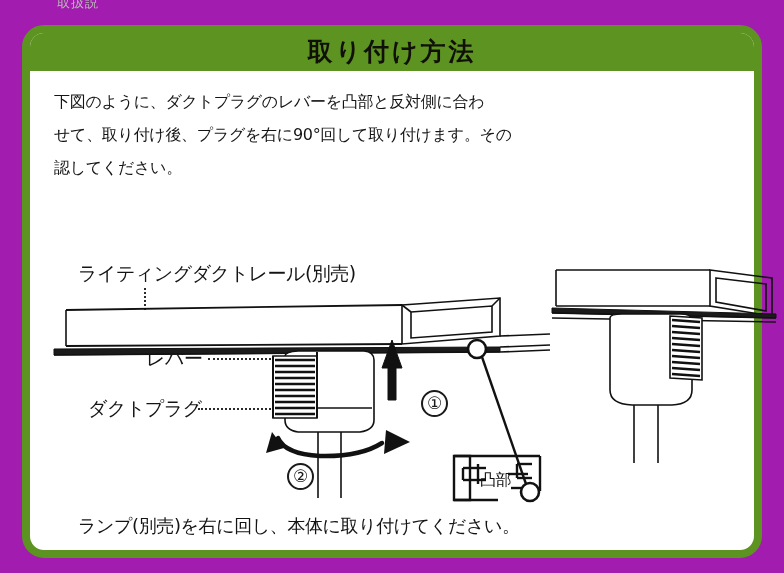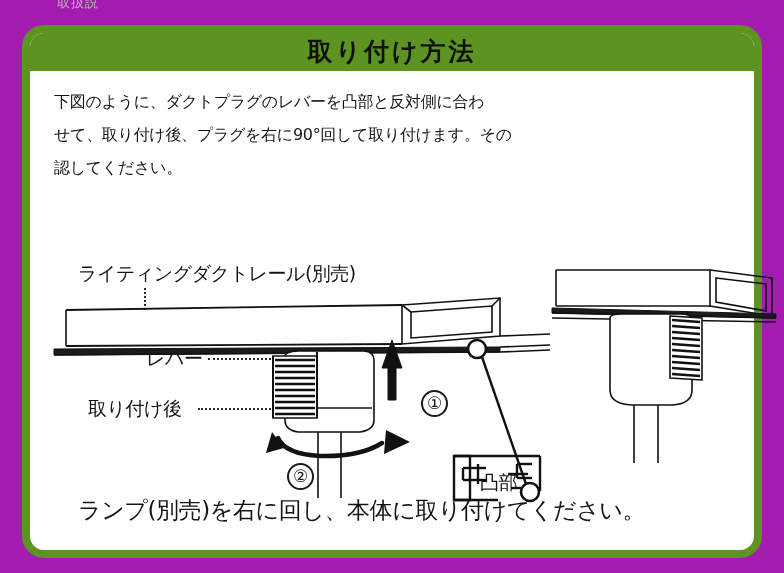--- a/index.html
+++ b/index.html
@@ -84,21 +84,21 @@
   .lbl {
     position: absolute;
     font-size: 19px;
     color: #141414;
     white-space: nowrap;
     letter-spacing: -0.5px;
   }
   .lbl-rail   { left: 48px;  top: 13px; }
   .lbl-lever  { left: 116px; top: 98px; }
   .lbl-plug   { left: 58px;  top: 148px; }
-  .lbl-totsu  { left: 450px; top: 222px; font-size: 19px; }
+  .lbl-totsu  { left: 450px; top: 222px; font-size: 16px; }
 
   
   .leader {
     position: absolute;
     border-top: 2px dotted #2b2b2b;
     height: 0;
   }
   .leader-rail  { left: 114px; top: 40px; width: 0; height: 22px;
                   border-top: none; border-left: 2px dotted #2b2b2b; }
   .leader-lever { left: 178px; top: 110px; width: 95px; }
@@ -120,24 +120,25 @@
 
   
   .bottom-note {
     position: absolute;
     left: 48px; top: 463px;
     width: 680px;
     color: #141414;
   }
   .bottom-note .bn1 {
     display: block;
-    font-size: 23px;
+    font-size: 18px;
     line-height: 28px;
     letter-spacing: -0.4px;
     white-space: nowrap;
+    margin-top: 16px;
   }
   .bottom-note .bn2 {
     display: block;
     font-size: 20.5px;
     line-height: 26px;
     letter-spacing: -0.6px;
     white-space: nowrap;
   }
 
   svg.art { position: absolute; left: 0; top: 0; overflow: visible; }
@@ -158,21 +159,21 @@
     <div class="body-text">
       <span class="ln">下図のように、ダクトプラグのレバーを凸部と反対側に合わ</span>
       <span class="ln">せて、取り付け後、プラグを右に90°回して取り付けます。その</span>
       <span class="ln">認してください。</span>
     </div>
 
     <div class="diagram">
 
       <span class="lbl lbl-rail">ライティングダクトレール(別売)</span>
       <span class="lbl lbl-lever">レバー</span>
-      <span class="lbl lbl-plug">取り付け後</span>
+      <span class="lbl lbl-plug">ダクトプラグ</span>
       <span class="lbl lbl-totsu">凸部</span>
 
       <div class="leader leader-rail"></div>
       <div class="leader leader-lever"></div>
       <div class="leader leader-plug"></div>
 
       <span class="step step-1">①</span>
       <span class="step step-2">②</span>
 
       <svg class="art" width="724" height="250" viewBox="0 0 724 250">

